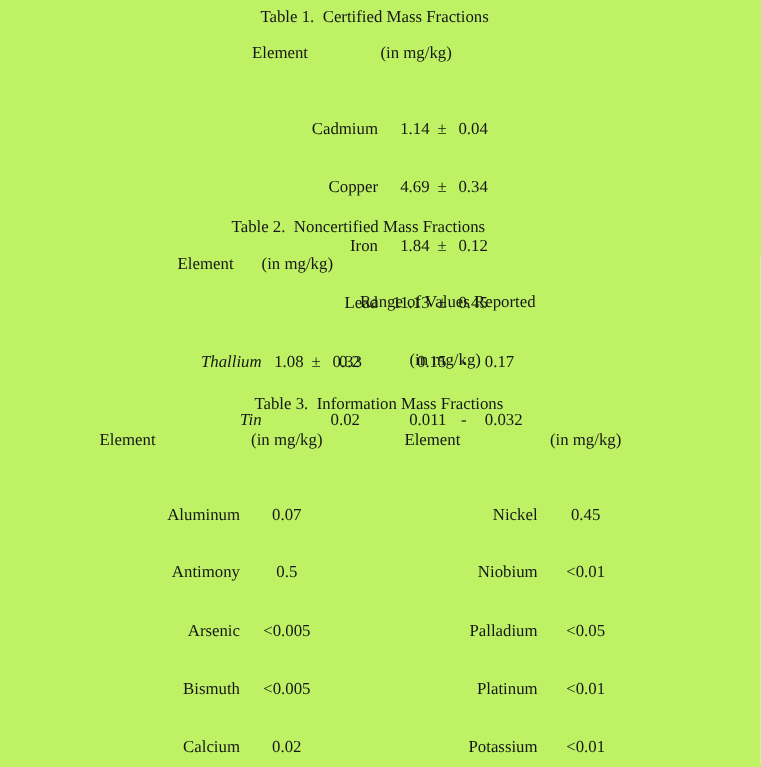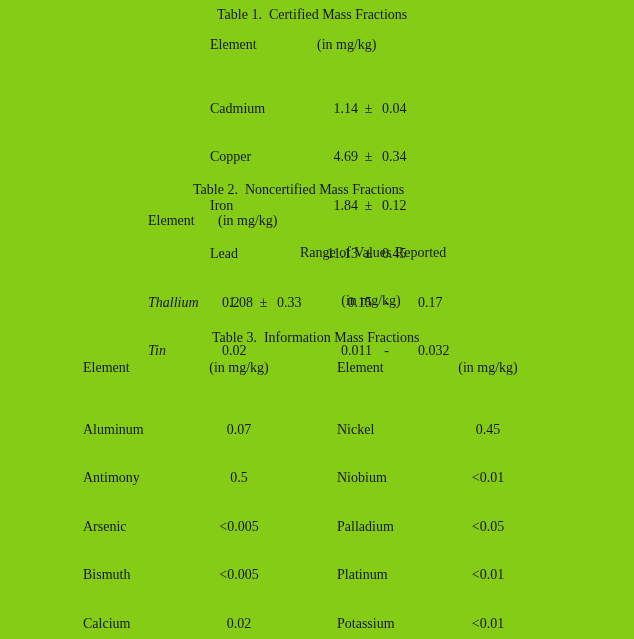--- a/index.html
+++ b/index.html
@@ -1,29 +1,29 @@
 <!DOCTYPE html>
 <html><head>
 <meta charset="utf-8">
 <style>
   * { box-sizing: border-box; margin: 0; padding: 0; }
   html, body { background: #ffffff; }
   .page {
     position: relative;
     width: 634px;
     height: 639px;
-    background: #84cc16;
+    background: #bef264;
     font-family: "Liberation Serif", "DejaVu Serif", serif;
     font-size: 14px;
     color: #161616;
     overflow: hidden;
   }
   .abs { position: absolute; white-space: pre; }
   .row { display: flex; height: 16.4px; line-height: 16.4px; }
-  .row > span { flex: 0 0 auto; display: inline-block; }
+  .row > span { flex: 0 0 auto; display: inline-block; text-align: right; }
   .hline { height: 16.4px; line-height: 16.4px; }
 
   
   .t1-title  { left: 217px; top: 7px; }
   .t1-header { left: 210px; top: 37px; display: flex; }
   .t1-header .c-el { width: 107px; }
   .t1-rows   { left: 210px; top: 69px; }
   .t1-rows .el  { width: 105px; }
   .t1-rows .val { width: 43px; text-align: right; }
   .t1-rows .pm  { width: 21px; text-align: center; }
@@ -34,21 +34,21 @@
   .t2-header { left: 148px; top: 213px; display: flex; align-items: flex-start; }
   .t2-header .c-el    { width: 70px; }
   .t2-header .c-units { width: 82px; }
   .t2-header .c-range { width: 142px; }
   .t2-header .c-range .l2 { text-align: center; }
   .t2-rows   { left: 148px; top: 263px; }
   .t2-rows .el  { width: 70px; font-style: italic; }
   .t2-rows .val { width: 82px; padding-left: 4px; }
   .t2-rows .lo  { width: 72px; text-align: right; }
   .t2-rows .sep { width: 29px; text-align: center; }
-  .t2-rows .hi  { padding-left: 17px; }
+  .t2-rows .hi  { padding-left: 3px; }
 
   
   .t3-title  { left: 212px; top: 330px; }
   .t3-header { left: 83px; top: 360px; display: flex; }
   .t3-rows   { left: 83px; top: 390px; }
   .t3-header .c1, .t3-rows .c1 { width: 117px; }
   .t3-header .c2, .t3-rows .c2 { width: 78px; text-align: center; }
   .t3-header .c3, .t3-rows .c3 { width: 111px; margin-left: 59px; }
   .t3-header .c4, .t3-rows .c4 { width: 80px; text-align: center; }
 </style>

